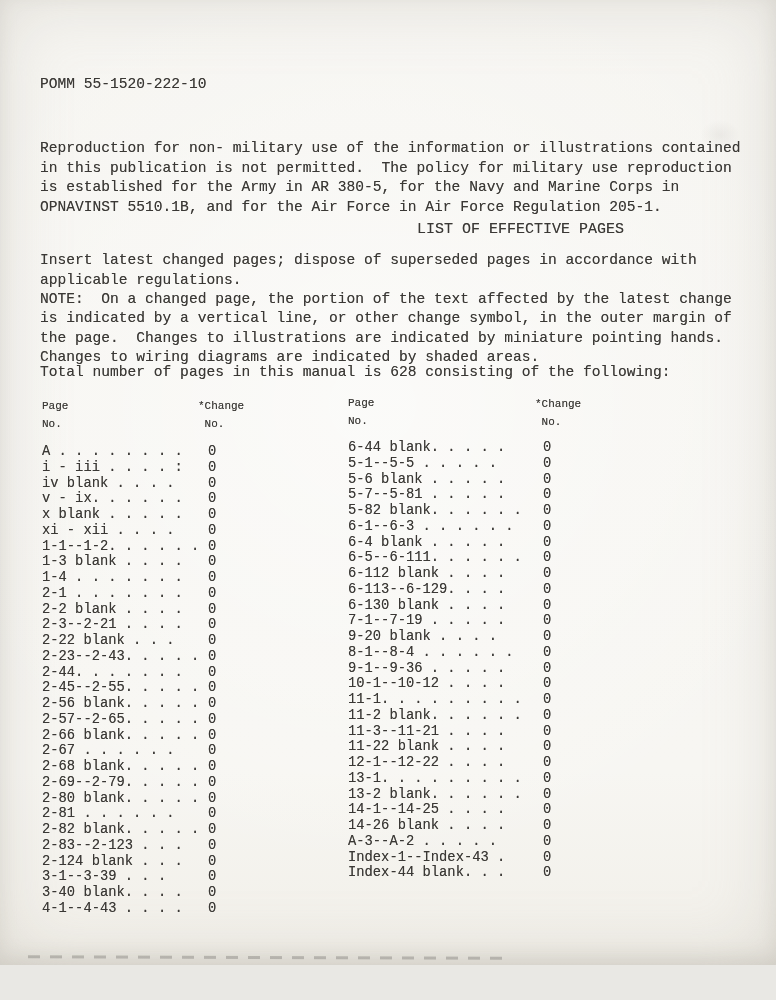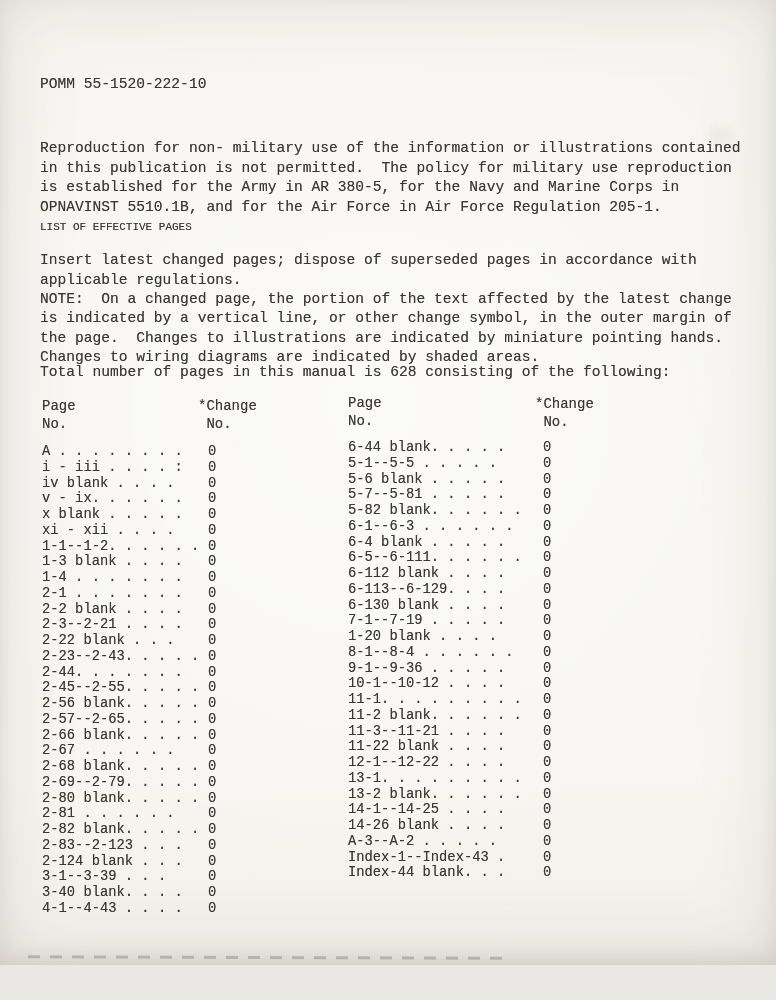--- a/index.html
+++ b/index.html
@@ -14,25 +14,25 @@
     box-shadow: inset 0 0 70px rgba(175,170,158,0.30), inset 0 -6px 18px rgba(150,145,132,0.18);
     font-family:"Liberation Mono","DejaVu Sans Mono",monospace;
     color:#3a3835;
     overflow:hidden;
   }
   .sheet *{position:absolute; white-space:pre-wrap;}
   .ink{ text-shadow:0 0 0.6px rgba(55,52,48,0.55); }
   .doc-number{left:40px; top:76px; font-size:14.6px;}
   .para{left:40px; font-size:14.6px; line-height:19.6px; width:710px;}
   .para-repro{top:139px;}
-  .section-title{left:40px; top:221px; width:584px; text-align:left; font-size:11px; white-space:pre;}
+  .section-title{left:40px; top:221px; width:584px; text-align:right; font-size:15px; white-space:pre;}
   .para-insert{top:251px;}
   .para-note{top:290px; line-height:19.4px;}
   .para-total{top:363px;}
-  .col-header{font-size:14px; line-height:18px; white-space:pre;}
+  .col-header{font-size:11px; line-height:18px; white-space:pre;}
   .hdr-page-left{left:42px; top:397px;}
   .hdr-change-left{left:198px; top:397px;}
   .hdr-page-right{left:348px; top:394px;}
   .hdr-change-right{left:535px; top:395px;}
   .rows{font-size:13.8px; white-space:normal;}
   .rows-left{left:42px; top:444px; width:290px; height:475px;}
   .rows-right{left:348px; top:440px; width:290px; height:445px;}
   .trow{position:relative; display:block; height:15.75px; line-height:15.75px; white-space:pre;}
   .trow .pg{position:static; white-space:pre;}
   .trow .chg{position:absolute; top:0;}
@@ -122,21 +122,21 @@
       <div class="trow"><span class="pg">5-6 blank . . . . .</span><span class="chg">0</span></div>
       <div class="trow"><span class="pg">5-7--5-81 . . . . .</span><span class="chg">0</span></div>
       <div class="trow"><span class="pg">5-82 blank. . . . . .</span><span class="chg">0</span></div>
       <div class="trow"><span class="pg">6-1--6-3 . . . . . .</span><span class="chg">0</span></div>
       <div class="trow"><span class="pg">6-4 blank . . . . .</span><span class="chg">0</span></div>
       <div class="trow"><span class="pg">6-5--6-111. . . . . .</span><span class="chg">0</span></div>
       <div class="trow"><span class="pg">6-112 blank . . . .</span><span class="chg">0</span></div>
       <div class="trow"><span class="pg">6-113--6-129. . . .</span><span class="chg">0</span></div>
       <div class="trow"><span class="pg">6-130 blank . . . .</span><span class="chg">0</span></div>
       <div class="trow"><span class="pg">7-1--7-19 . . . . .</span><span class="chg">0</span></div>
-      <div class="trow"><span class="pg">1-20 blank . . . .</span><span class="chg">0</span></div>
+      <div class="trow"><span class="pg">9-20 blank . . . .</span><span class="chg">0</span></div>
       <div class="trow"><span class="pg">8-1--8-4 . . . . . .</span><span class="chg">0</span></div>
       <div class="trow"><span class="pg">9-1--9-36 . . . . .</span><span class="chg">0</span></div>
       <div class="trow"><span class="pg">10-1--10-12 . . . .</span><span class="chg">0</span></div>
       <div class="trow"><span class="pg">11-1. . . . . . . . .</span><span class="chg">0</span></div>
       <div class="trow"><span class="pg">11-2 blank. . . . . .</span><span class="chg">0</span></div>
       <div class="trow"><span class="pg">11-3--11-21 . . . .</span><span class="chg">0</span></div>
       <div class="trow"><span class="pg">11-22 blank . . . .</span><span class="chg">0</span></div>
       <div class="trow"><span class="pg">12-1--12-22 . . . .</span><span class="chg">0</span></div>
       <div class="trow"><span class="pg">13-1. . . . . . . . .</span><span class="chg">0</span></div>
       <div class="trow"><span class="pg">13-2 blank. . . . . .</span><span class="chg">0</span></div>

